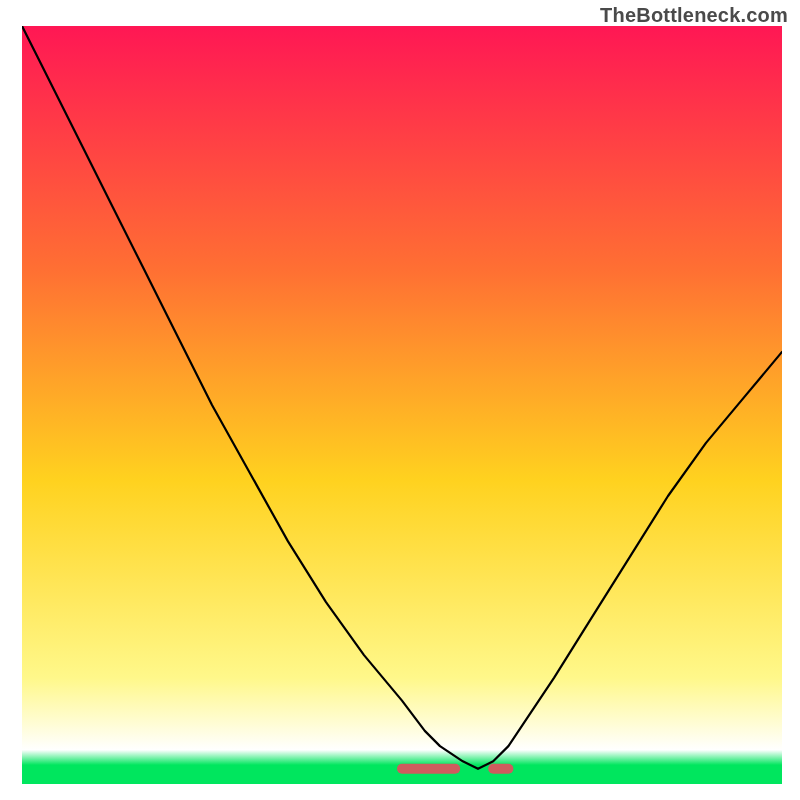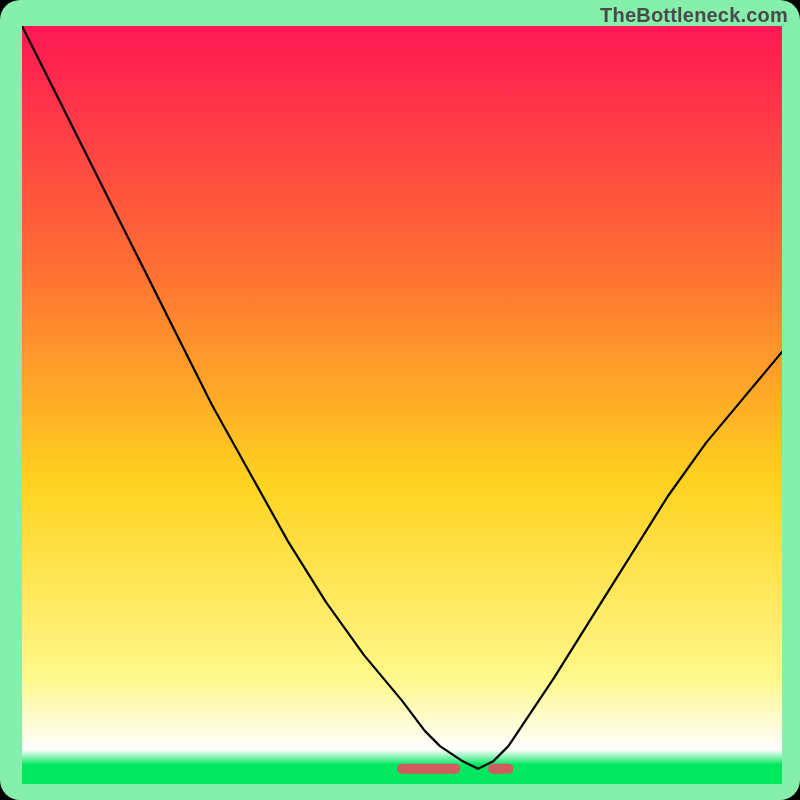--- a/index.html
+++ b/index.html
@@ -8,22 +8,21 @@
     width: 800px;
     height: 800px;
     background: #000000;
     font-family: Arial, Helvetica, sans-serif;
     overflow: hidden;
   }
   .stage {
     position: relative;
     width: 800px;
     height: 800px;
-    background: #86efac;
-    border-radius: 20px;
+    background: #ffffff;
   }
   .watermark {
     position: absolute;
     top: 4px;
     right: 12px;
     color: #4a4a4a;
     font-size: 20px;
     font-weight: bold;
     font-family: Arial, Helvetica, sans-serif;
     letter-spacing: 0.2px;

